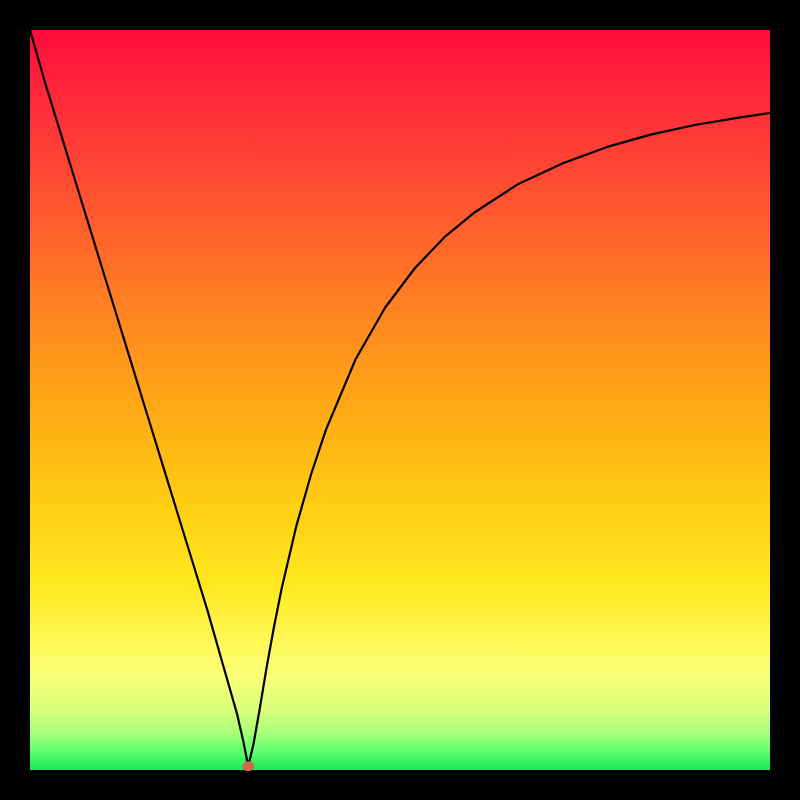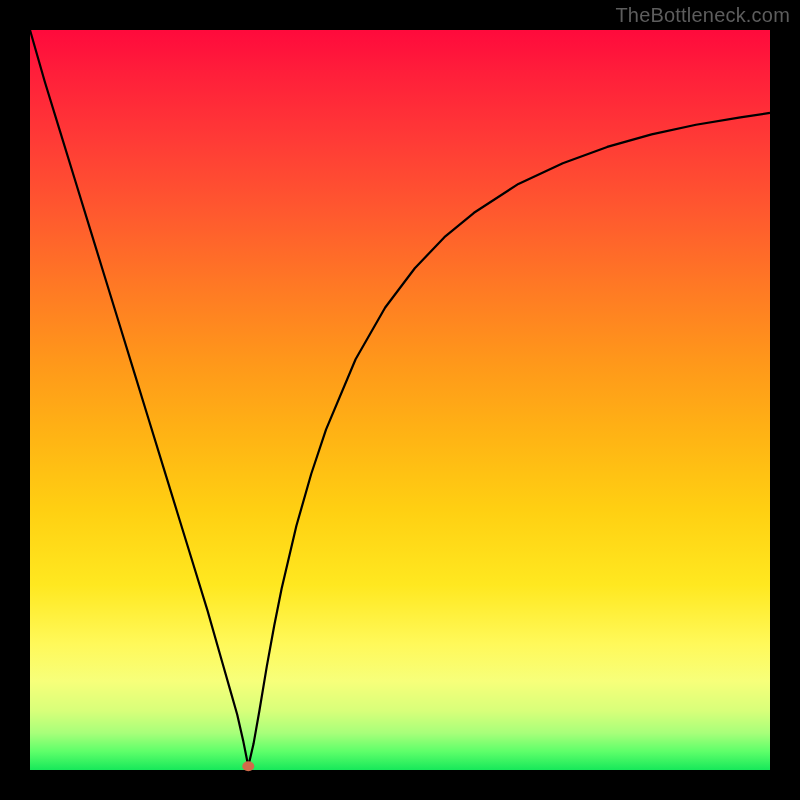--- a/index.html
+++ b/index.html
@@ -67,20 +67,19 @@
   }
   .marker {
     fill: #d16a4a;
     stroke: none;
   }
 </style>
 </head>
 <body>
 
 <div class="outer">
-  <div class="watermark">TheBottleneck.com</div>
   <div class="plot-area">
     <svg class="curve" viewBox="0 0 740 740">
       <path id="curve-path" class="curve-path" d="M0.00 0.00 L14.80 51.80 L29.60 99.90 L44.40 148.00 L59.20 196.10 L74.00 244.20 L88.80 292.30 L103.60 340.40 L118.40 388.50 L133.20 436.60 L148.00 484.70 L162.80 532.80 L177.60 580.90 L192.40 632.70 L199.80 658.60 L207.20 684.50 L213.12 710.40 L218.30 736.30 L223.48 714.10 L229.40 680.80 L236.80 636.40 L244.20 595.70 L251.60 558.70 L266.40 495.80 L281.20 444.00 L296.00 399.60 L325.60 329.30 L355.20 277.50 L384.80 238.28 L414.40 207.20 L444.00 182.78 L488.40 153.92 L532.80 133.20 L577.20 116.92 L621.60 104.34 L666.00 94.72 L710.40 87.32 L740.00 82.88"></path>
       <ellipse id="marker" class="marker" cx="218.30" cy="736.30" rx="6" ry="5"></ellipse>
     </svg>
   </div>
 </div>
 
 </body></html>

